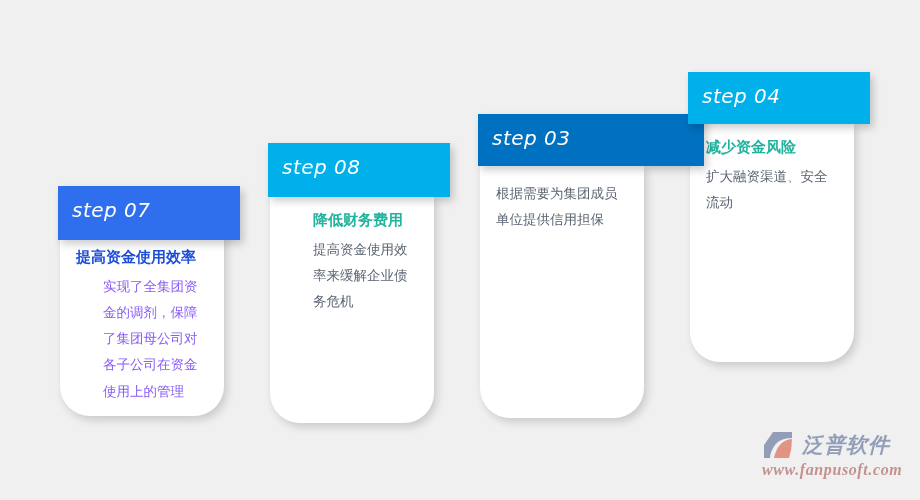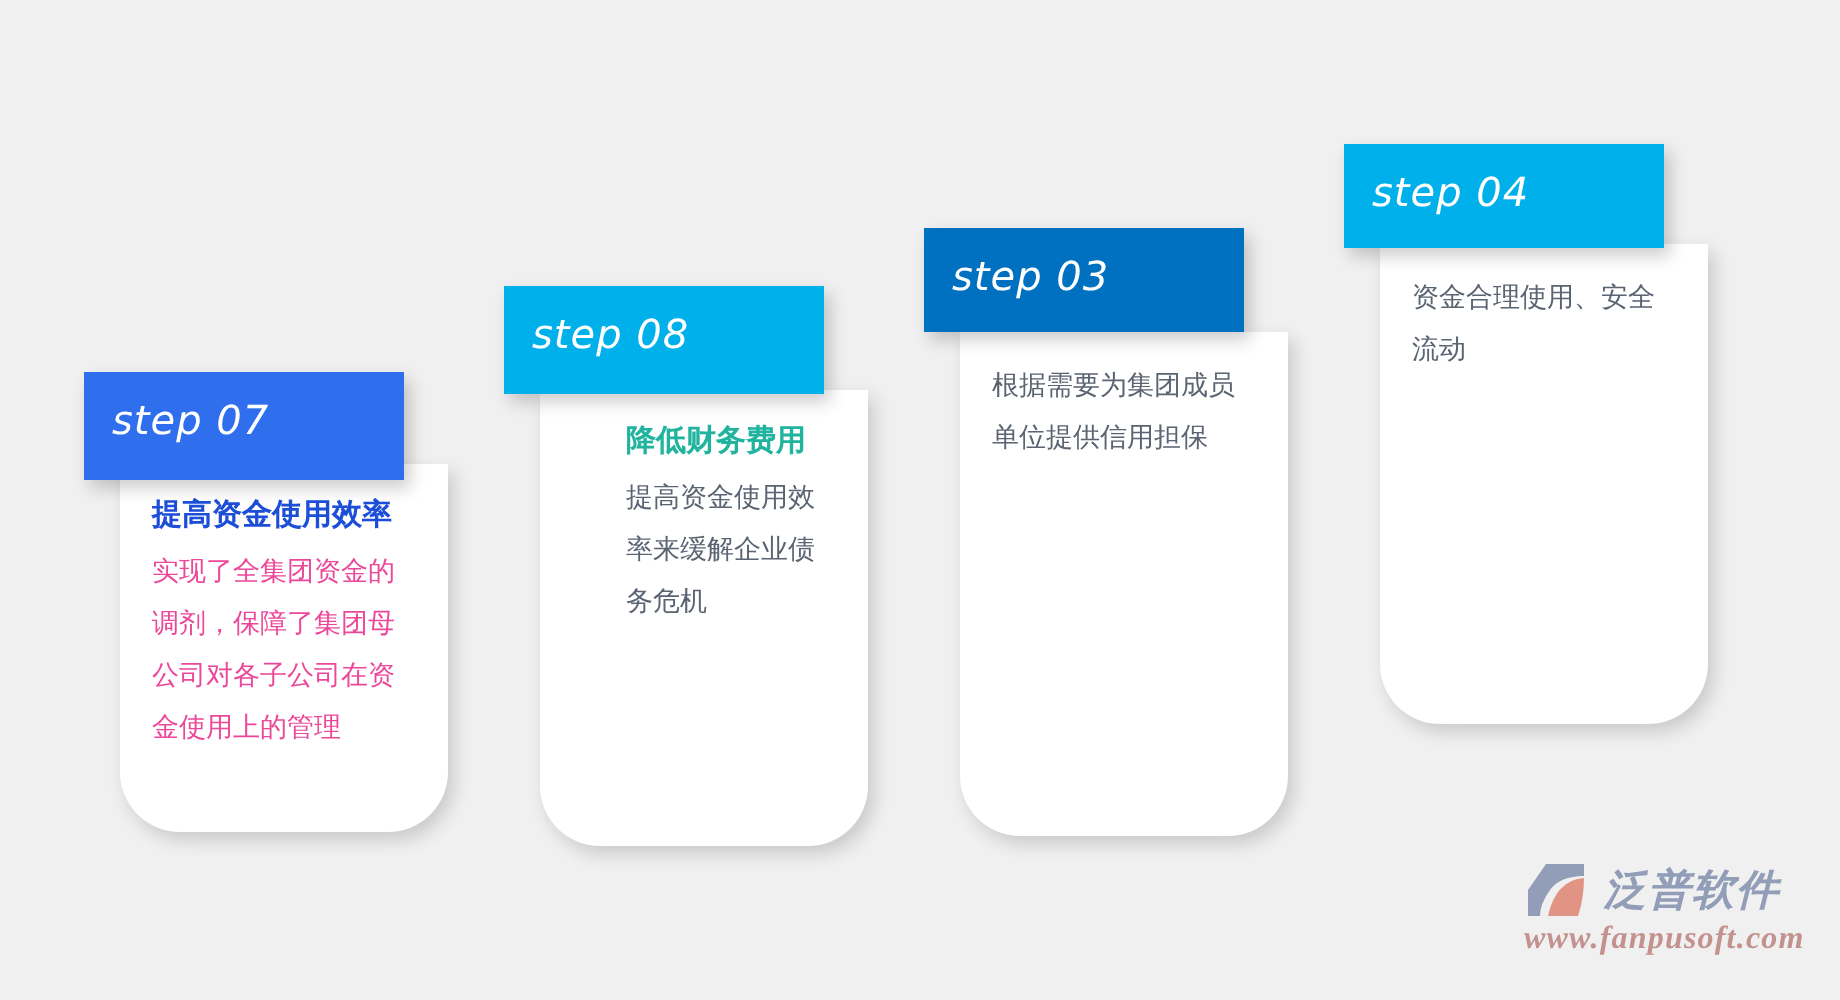--- a/index.html
+++ b/index.html
@@ -39,23 +39,23 @@
     border-bottom-left-radius: 30px;
     border-bottom-right-radius: 30px;
     box-shadow: 3px 4px 9px rgba(0,0,0,0.16);
     box-sizing: border-box;
     padding: 14px 16px 18px 16px;
   }
 
   
   .banner {
     position: absolute;
-    left: 0;
+    left: 16px;
     top: 0;
-    width: 160px;
+    width: 182px;
     height: 52px;
     box-shadow: 3px 4px 8px rgba(0,0,0,0.20);
     z-index: 3;
   }
   .banner-label {
     position: absolute;
     left: 14px;
     top: 12px;
     color: #ffffff;
     font-size: 20px;
@@ -91,21 +91,21 @@
   #step-3 { left: 462px; top: 114px; }
   #step-4 { left: 672px; top: 72px;  }
 
   #step-1 .card { top: 46px; height: 184px; }
   #step-2 .card { top: 52px; height: 228px; padding-left: 43px; }
   #step-3 .card { top: 52px; height: 252px; }
   #step-4 .card { top: 50px; height: 240px; }
 
   #step-1 .banner { height: 54px; }
   #step-2 .banner { height: 54px; }
-  #step-3 .banner { height: 52px; }
+  #step-3 .banner { height: 52px; padding-left: 44px; }
   #step-4 .banner { height: 52px; }
 
   
   #watermark {
     position: absolute;
     right: 18px;
     bottom: 14px;
     width: 140px;
     height: 56px;
     opacity: 0.92;
@@ -142,21 +142,21 @@
 </style>
 </head>
 <body style="background: rgb(240, 240, 240);">
 
 <div id="stage">
 
   <div class="step" id="step-1">
     <div class="card" style="background: rgb(255, 255, 255);">
       <div class="card-inner">
         <p class="card-title" style="color: #1d4ed8;">提高资金使用效率</p>
-        <p class="card-desc" style="color: #ec4899;">实现了全集团资金的调剂，保障了集团母公司对各子公司在资金使用上的管理</p>
+        <p class="card-desc" style="color: #8b5cf6; margin-left: 27px;">实现了全集团资金的调剂，保障了集团母公司对各子公司在资金使用上的管理</p>
       </div>
     </div>
     <div class="banner" style="background: rgb(47, 111, 237);">
       <span class="banner-label">step 07</span>
     </div>
   </div>
 
   <div class="step" id="step-2">
     <div class="card" style="background: rgb(255, 255, 255);">
       <div class="card-inner">
@@ -176,21 +176,22 @@
       </div>
     </div>
     <div class="banner" style="background: rgb(0, 112, 192);">
       <span class="banner-label">step 03</span>
     </div>
   </div>
 
   <div class="step" id="step-4">
     <div class="card" style="background: rgb(255, 255, 255);">
       <div class="card-inner">
-        <p class="card-desc" style="color: rgb(90, 100, 114);">资金合理使用、安全流动</p>
+        <p class="card-title" style="color: rgb(32, 179, 158);">减少资金风险</p>
+        <p class="card-desc" style="color: rgb(90, 100, 114);">扩大融资渠道、安全流动</p>
       </div>
     </div>
     <div class="banner" style="background: rgb(0, 176, 235);">
       <span class="banner-label">step 04</span>
     </div>
   </div>
 
   <div id="watermark">
     <div class="wm-row">
       <span class="wm-mark">

